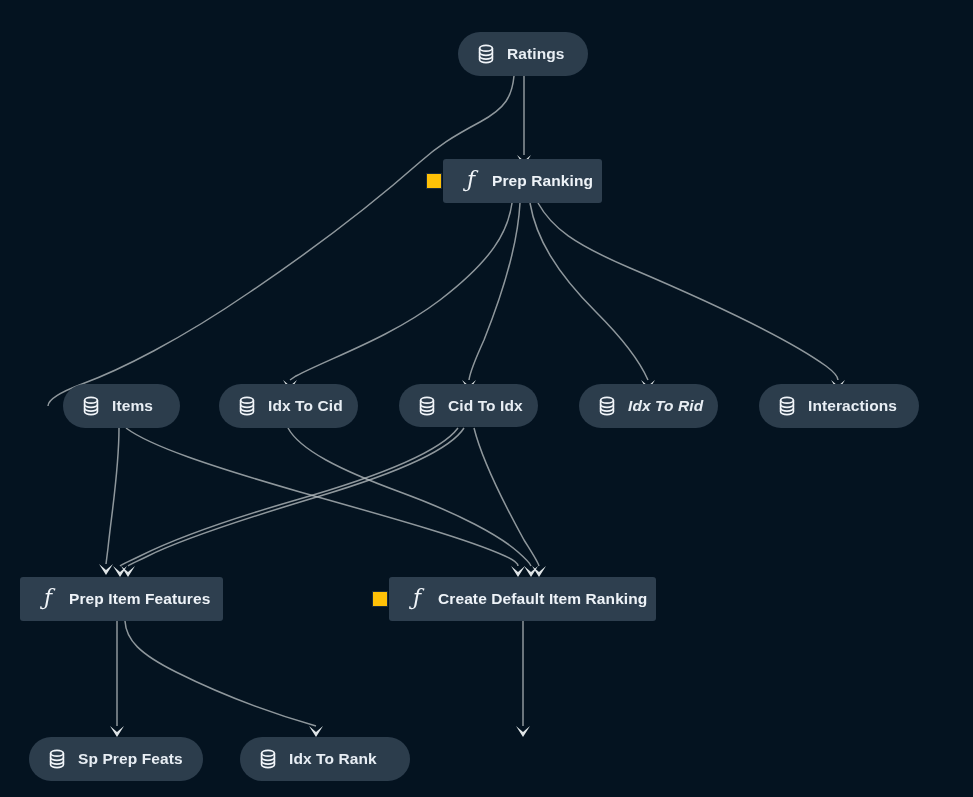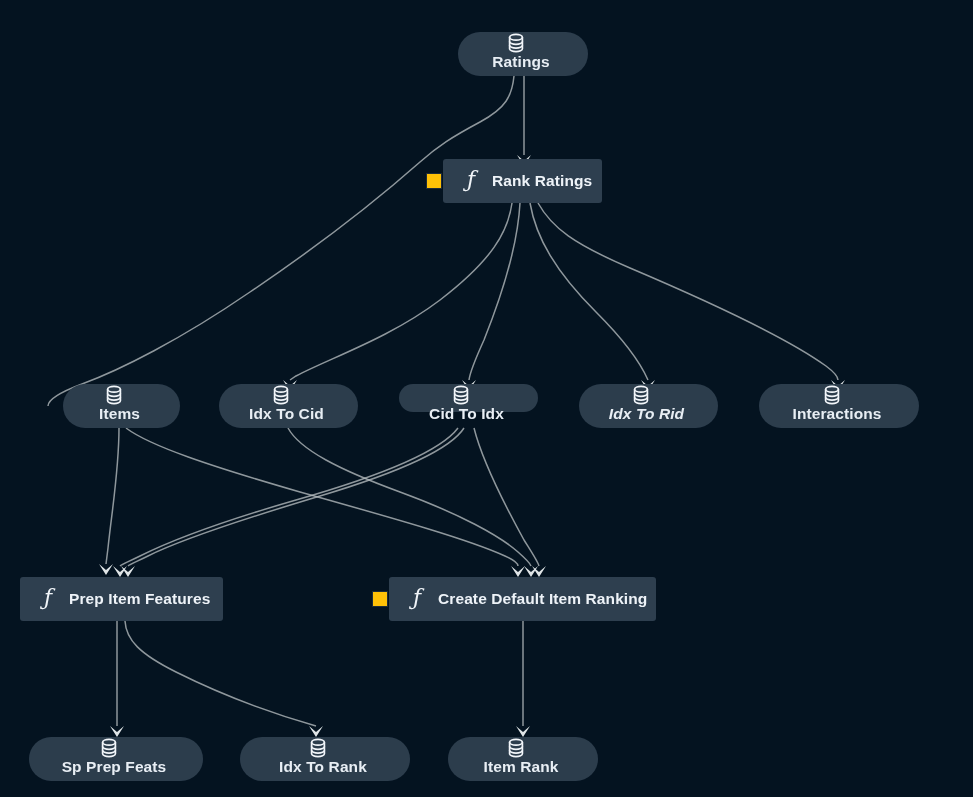--- a/index.html
+++ b/index.html
@@ -36,21 +36,20 @@
     box-sizing: border-box;
     height: 44px;
     padding: 0 22px 0 18px;
     background: #2c3d4c;
     color: #e9eef3;
     white-space: nowrap;
     user-select: none;
   }
   .node.dataset {
     border-radius: 22px;
-    flex-direction: column;
   }
   .node.func {
     border-radius: 3px;
     background: #2e3f4f;
   }
   .node-icon {
     display: inline-flex;
     align-items: center;
     justify-content: center;
     width: 20px;
@@ -128,21 +127,21 @@
           <path d="M2.6,8.4 C2.6,10 5.5,11.3 9,11.3 C12.5,11.3 15.4,10 15.4,8.4" fill="none" stroke="#f2f6fa" stroke-width="1.7"></path>
           <path d="M2.6,12.2 C2.6,13.8 5.5,15.1 9,15.1 C12.5,15.1 15.4,13.8 15.4,12.2" fill="none" stroke="#f2f6fa" stroke-width="1.7"></path>
         </svg>
       </span>
       <span class="node-label">Ratings</span>
     </div>
     <div class="node func" style="left: 443px; top: 159px; width: 159px; height: 44px;">
       <span class="node-icon">
         <span class="fn-glyph">ƒ</span>
       </span>
-      <span class="node-label">Rank Ratings</span>
+      <span class="node-label">Prep Ranking</span>
     </div>
     <div class="status-badge" style="background: rgb(255, 193, 7); left: 426px; top: 173px;"></div>
     <div class="node dataset" style="left: 63px; top: 384px; width: 117px; height: 44px;">
       <span class="node-icon">
         <svg width="18" height="20" viewBox="0 0 18 20">
           <ellipse cx="9" cy="4.2" rx="6.4" ry="2.9" fill="none" stroke="#f2f6fa" stroke-width="1.7"></ellipse>
           <path d="M2.6,4.2 V15.8 C2.6,17.4 5.5,18.7 9,18.7 C12.5,18.7 15.4,17.4 15.4,15.8 V4.2" fill="none" stroke="#f2f6fa" stroke-width="1.7"></path>
           <path d="M2.6,8.4 C2.6,10 5.5,11.3 9,11.3 C12.5,11.3 15.4,10 15.4,8.4" fill="none" stroke="#f2f6fa" stroke-width="1.7"></path>
           <path d="M2.6,12.2 C2.6,13.8 5.5,15.1 9,15.1 C12.5,15.1 15.4,13.8 15.4,12.2" fill="none" stroke="#f2f6fa" stroke-width="1.7"></path>
         </svg>
@@ -153,21 +152,21 @@
       <span class="node-icon">
         <svg width="18" height="20" viewBox="0 0 18 20">
           <ellipse cx="9" cy="4.2" rx="6.4" ry="2.9" fill="none" stroke="#f2f6fa" stroke-width="1.7"></ellipse>
           <path d="M2.6,4.2 V15.8 C2.6,17.4 5.5,18.7 9,18.7 C12.5,18.7 15.4,17.4 15.4,15.8 V4.2" fill="none" stroke="#f2f6fa" stroke-width="1.7"></path>
           <path d="M2.6,8.4 C2.6,10 5.5,11.3 9,11.3 C12.5,11.3 15.4,10 15.4,8.4" fill="none" stroke="#f2f6fa" stroke-width="1.7"></path>
           <path d="M2.6,12.2 C2.6,13.8 5.5,15.1 9,15.1 C12.5,15.1 15.4,13.8 15.4,12.2" fill="none" stroke="#f2f6fa" stroke-width="1.7"></path>
         </svg>
       </span>
       <span class="node-label">Idx To Cid</span>
     </div>
-    <div class="node dataset" style="left: 399px; top: 384px; width: 139px; height: 28px;">
+    <div class="node dataset" style="left: 399px; top: 384px; width: 139px; height: 43px;">
       <span class="node-icon">
         <svg width="18" height="20" viewBox="0 0 18 20">
           <ellipse cx="9" cy="4.2" rx="6.4" ry="2.9" fill="none" stroke="#f2f6fa" stroke-width="1.7"></ellipse>
           <path d="M2.6,4.2 V15.8 C2.6,17.4 5.5,18.7 9,18.7 C12.5,18.7 15.4,17.4 15.4,15.8 V4.2" fill="none" stroke="#f2f6fa" stroke-width="1.7"></path>
           <path d="M2.6,8.4 C2.6,10 5.5,11.3 9,11.3 C12.5,11.3 15.4,10 15.4,8.4" fill="none" stroke="#f2f6fa" stroke-width="1.7"></path>
           <path d="M2.6,12.2 C2.6,13.8 5.5,15.1 9,15.1 C12.5,15.1 15.4,13.8 15.4,12.2" fill="none" stroke="#f2f6fa" stroke-width="1.7"></path>
         </svg>
       </span>
       <span class="node-label">Cid To Idx</span>
     </div>
@@ -220,25 +219,14 @@
     <div class="node dataset" style="left: 240px; top: 737px; width: 170px; height: 44px;">
       <span class="node-icon">
         <svg width="18" height="20" viewBox="0 0 18 20">
           <ellipse cx="9" cy="4.2" rx="6.4" ry="2.9" fill="none" stroke="#f2f6fa" stroke-width="1.7"></ellipse>
           <path d="M2.6,4.2 V15.8 C2.6,17.4 5.5,18.7 9,18.7 C12.5,18.7 15.4,17.4 15.4,15.8 V4.2" fill="none" stroke="#f2f6fa" stroke-width="1.7"></path>
           <path d="M2.6,8.4 C2.6,10 5.5,11.3 9,11.3 C12.5,11.3 15.4,10 15.4,8.4" fill="none" stroke="#f2f6fa" stroke-width="1.7"></path>
           <path d="M2.6,12.2 C2.6,13.8 5.5,15.1 9,15.1 C12.5,15.1 15.4,13.8 15.4,12.2" fill="none" stroke="#f2f6fa" stroke-width="1.7"></path>
         </svg>
       </span>
       <span class="node-label">Idx To Rank</span>
-    </div>
-    <div class="node dataset" style="left: 448px; top: 737px; width: 150px; height: 44px;">
-      <span class="node-icon">
-        <svg width="18" height="20" viewBox="0 0 18 20">
-          <ellipse cx="9" cy="4.2" rx="6.4" ry="2.9" fill="none" stroke="#f2f6fa" stroke-width="1.7"></ellipse>
-          <path d="M2.6,4.2 V15.8 C2.6,17.4 5.5,18.7 9,18.7 C12.5,18.7 15.4,17.4 15.4,15.8 V4.2" fill="none" stroke="#f2f6fa" stroke-width="1.7"></path>
-          <path d="M2.6,8.4 C2.6,10 5.5,11.3 9,11.3 C12.5,11.3 15.4,10 15.4,8.4" fill="none" stroke="#f2f6fa" stroke-width="1.7"></path>
-          <path d="M2.6,12.2 C2.6,13.8 5.5,15.1 9,15.1 C12.5,15.1 15.4,13.8 15.4,12.2" fill="none" stroke="#f2f6fa" stroke-width="1.7"></path>
-        </svg>
-      </span>
-      <span class="node-label">Item Rank</span>
     </div>
   </div>
 
 </body></html>

